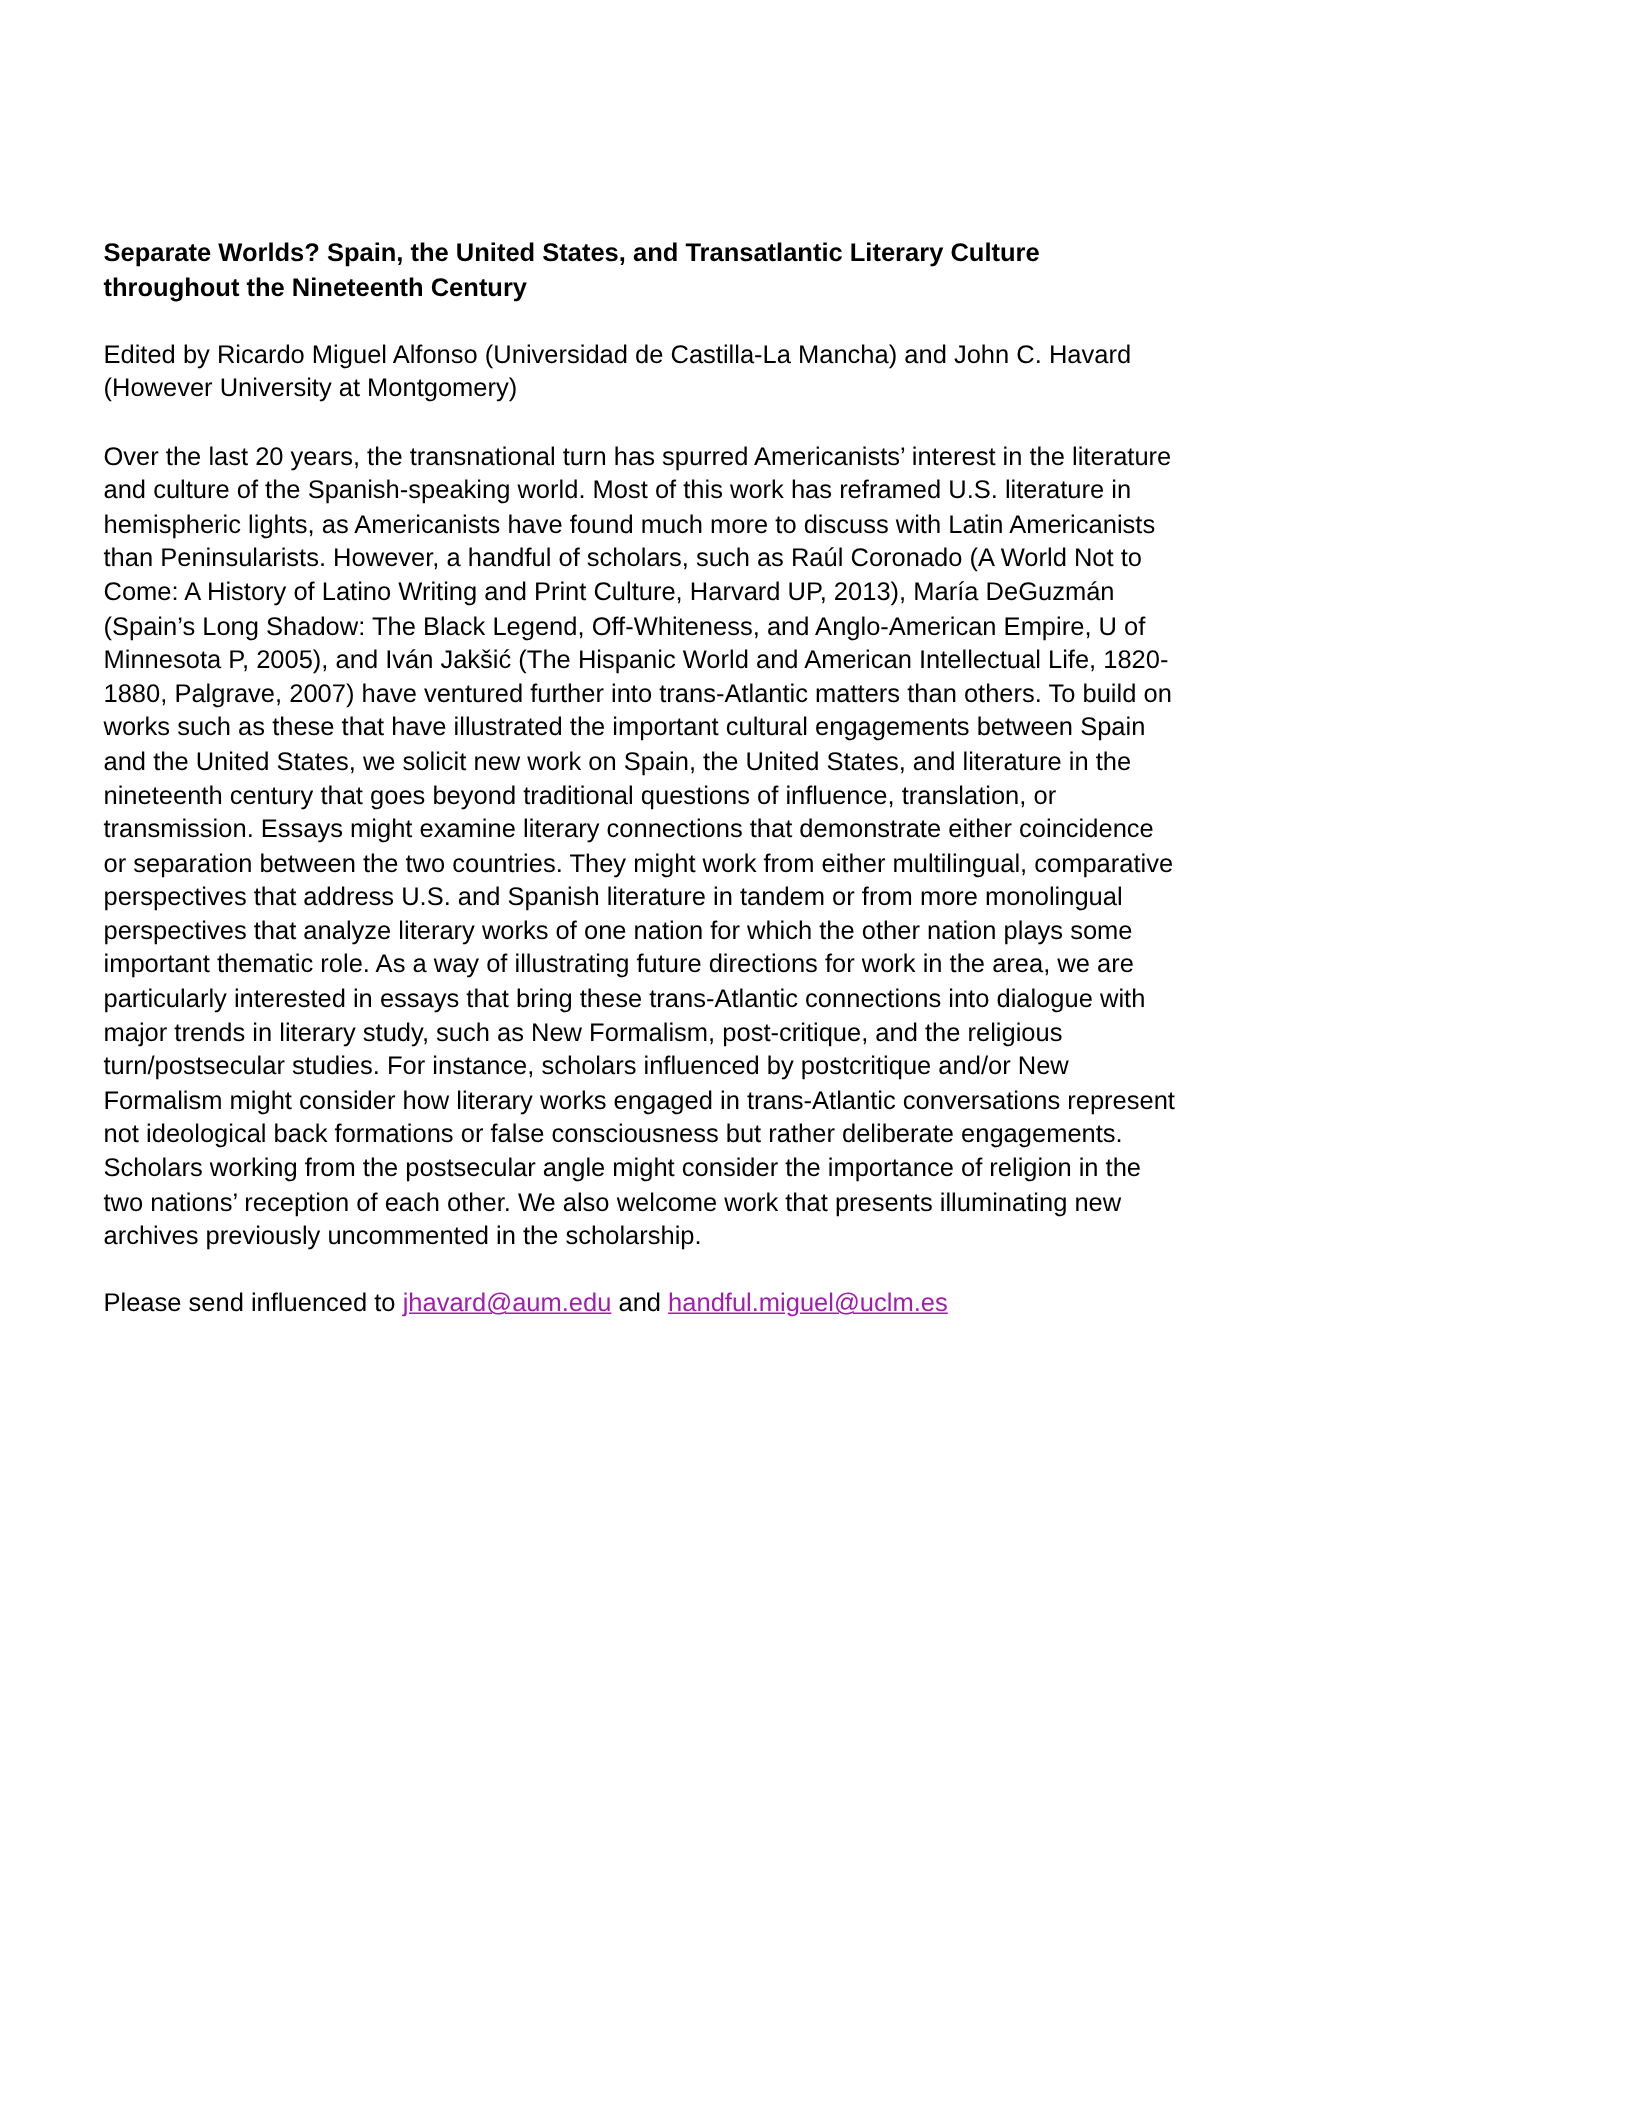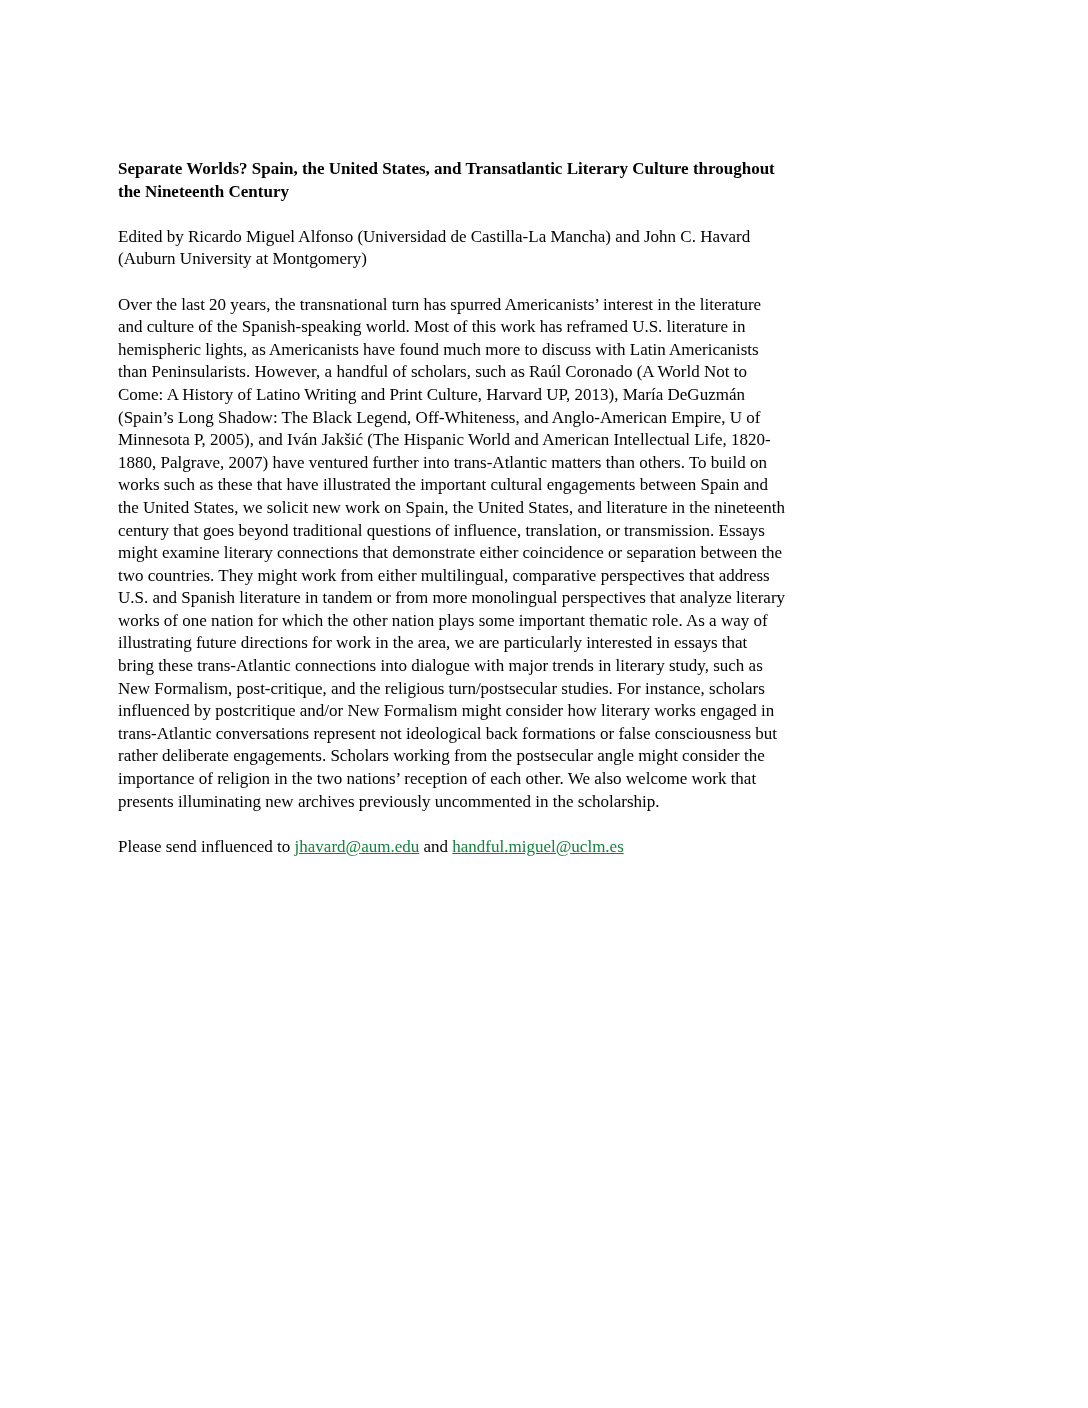--- a/index.html
+++ b/index.html
@@ -6,52 +6,52 @@
     margin: 0;
     padding: 0;
     background: #ffffff;
   }
   .page {
     position: relative;
     width: 911px;
     height: 1408px;
     box-sizing: border-box;
     background: #ffffff;
-    padding: 158px 125px 0 118px;
-    font-family: Liberation Serif, serif;
+    padding: 158px 125px 0 69px;
+    font-family: Liberation Sans, sans-serif;
     font-size: 17px;
     line-height: 22.6px;
     color: #000000;
     overflow: hidden;
   }
   .doc-title {
     font-size: 17px;
     line-height: 22.6px;
     font-weight: bold;
     margin: 0 0 22.6px 0;
   }
   .para {
     margin: 0 0 22.6px 0;
   }
   .para:last-child {
     margin-bottom: 0;
   }
   a.email-link {
-    color: #15803d;
+    color: #a21caf;
     text-decoration: underline;
     cursor: pointer;
   }
 </style>
 </head>
 <body>
 
 <div class="page">
   <h1 class="doc-title">Separate Worlds? Spain, the United States, and Transatlantic Literary Culture throughout the Nineteenth Century</h1>
 
-  <p class="para">Edited by Ricardo Miguel Alfonso (Universidad de Castilla-La Mancha) and John C. Havard (Auburn University at Montgomery)</p>
+  <p class="para">Edited by Ricardo Miguel Alfonso (Universidad de Castilla-La Mancha) and John C. Havard (However University at Montgomery)</p>
 
   <p class="para">Over the last 20 years, the transnational turn has spurred Americanists’ interest in the literature and culture of the Spanish-speaking world. Most of this work has reframed U.S. literature in hemispheric lights, as Americanists have found much more to discuss with Latin Americanists than Peninsularists. However, a handful of scholars, such as Raúl Coronado (A World Not to Come: A History of Latino Writing and Print Culture, Harvard UP, 2013), María DeGuzmán (Spain’s Long Shadow: The Black Legend, Off-Whiteness, and Anglo-American Empire, U of Minnesota P, 2005), and Iván Jakšić (The Hispanic World and American Intellectual Life, 1820-1880, Palgrave, 2007) have ventured further into trans-Atlantic matters than others. To build on works such as these that have illustrated the important cultural engagements between Spain and the United States, we solicit new work on Spain, the United States, and literature in the nineteenth century that goes beyond traditional questions of influence, translation, or transmission. Essays might examine literary connections that demonstrate either coincidence or separation between the two countries. They might work from either multilingual, comparative perspectives that address U.S. and Spanish literature in tandem or from more monolingual perspectives that analyze literary works of one nation for which the other nation plays some important thematic role. As a way of illustrating future directions for work in the area, we are particularly interested in essays that bring these trans-Atlantic connections into dialogue with major trends in literary study, such as New Formalism, post-critique, and the religious turn/postsecular studies. For instance, scholars influenced by postcritique and/or New Formalism might consider how literary works engaged in trans-Atlantic conversations represent not ideological back formations or false consciousness but rather deliberate engagements. Scholars working from the postsecular angle might consider the importance of religion in the two nations’ reception of each other. We also welcome work that presents illuminating new archives previously uncommented in the scholarship.</p>
 
 
   <p class="para">
     <span>Please send influenced to </span><a class="email-link" href="#">jhavard@aum.edu</a><span> and </span><a class="email-link" href="#">handful.miguel@uclm.es</a>
   </p>
 </div>
 
 </body></html>

